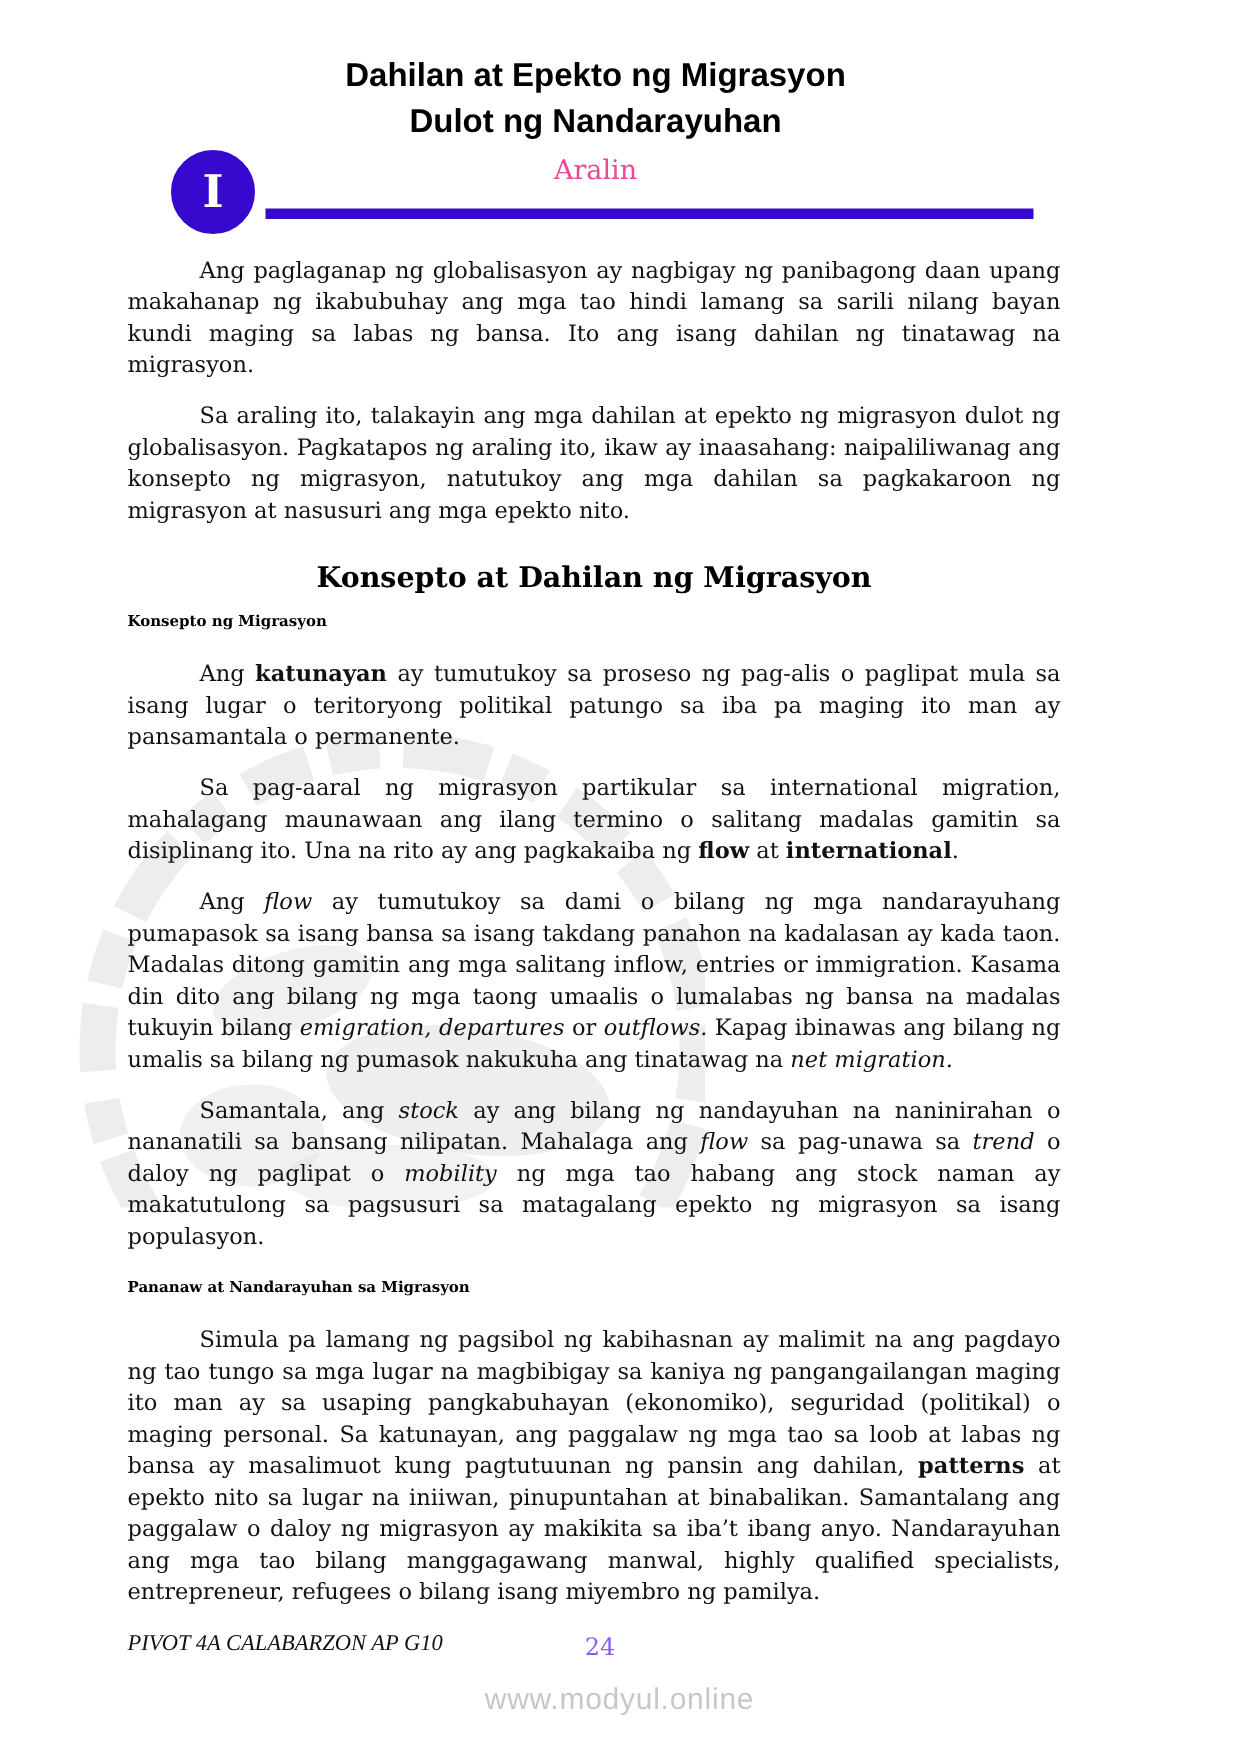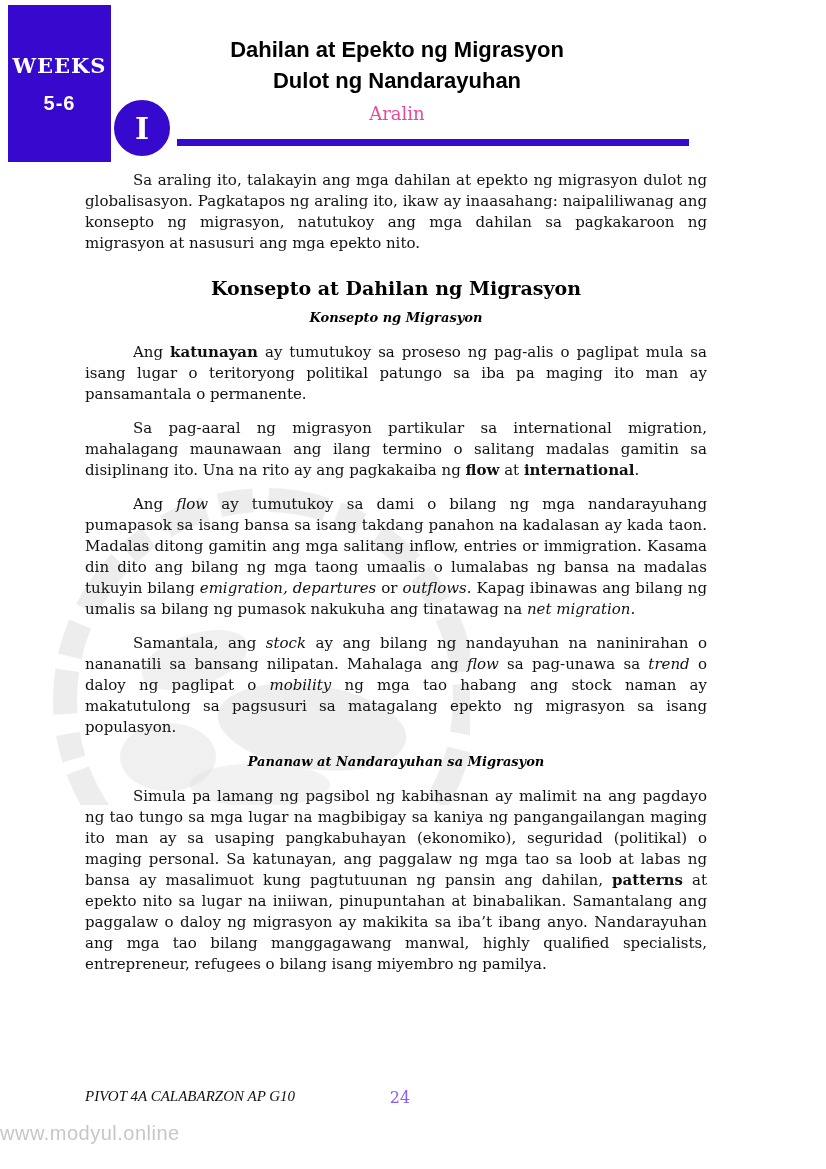--- a/index.html
+++ b/index.html
@@ -76,44 +76,43 @@
   .section-heading{
     margin:21px 0 6px 0;
     text-align:center;
     font-family:"DejaVu Serif",serif;
     font-weight:bold;font-size:19px;line-height:26px;color:#000;
     text-indent:0;
   }
   .sub-heading{
     margin:0 0 13px 0;
     font-family:"DejaVu Serif",serif;
-    font-weight:bold;font-size:13px;line-height:22px;color:#000;
-    text-align:center;
-    font-style:italic;
+    font-weight:bold;font-size:10px;line-height:22px;color:#000;
+    text-align:left;
   }
   .content .b{font-weight:bold;}
   .content .i{font-style:italic;}
   
   .footer{
     position:absolute;left:0;top:1088px;width:100%;height:24px;
     z-index:2;font-size:15px;
   }
   .doc-label{
     position:absolute;left:85px;top:0;
     font-style:italic;
     font-family:"Liberation Serif",serif;
     font-size:15px;color:#111;
   }
   .page-num{
     position:absolute;left:400px;top:0;transform:translateX(-50%);
     font-size:16px;color:#8b5cf6;
   }
   .site-watermark{
     position:absolute;left:0;top:1122px;width:100%;
-    text-align:left;
+    text-align:center;
     font-family:"Liberation Sans",sans-serif;
     font-size:20px;color:var(--wm,#c7c7c7);
     z-index:2;letter-spacing:0.5px;
   }
 </style>
 </head>
 <body>
 
 <div class="page">
 
@@ -124,39 +123,36 @@
       </g>
       <g fill="#c9c9c9">
         <ellipse cx="145" cy="295" rx="55" ry="26" transform="rotate(-18 145 295)" opacity="0.5"></ellipse>
         <ellipse cx="262" cy="362" rx="95" ry="42" transform="rotate(8 262 362)" opacity="0.55"></ellipse>
         <ellipse cx="118" cy="392" rx="48" ry="34" opacity="0.5"></ellipse>
         <ellipse cx="210" cy="420" rx="70" ry="22" opacity="0.45"></ellipse>
       </g>
     </svg>
   </div>
 
-  <div class="weeks-box">
-    <div class="weeks-line1">WEEKS</div>
-    <div class="weeks-line2">5-6</div>
-  </div>
 
   <div class="lesson-circle">I</div>
 
   <div class="title-block">
     <h1 class="page-title">
       <span>Dahilan at Epekto ng Migrasyon</span><br>
       <span>Dulot ng Nandarayuhan</span>
     </h1>
     <div class="subtitle">Aralin</div>
   </div>
 
   <div class="accent-rule"></div>
 
   <main class="content">
     <div>
+        <p><span>Ang paglaganap ng globalisasyon ay nagbigay ng panibagong daan upang makahanap ng ikabubuhay ang mga tao hindi lamang sa sarili nilang bayan kundi maging sa labas ng bansa. Ito ang isang dahilan ng tinatawag na migrasyon.</span></p>
         <p><span>Sa araling ito, talakayin ang mga dahilan at epekto ng migrasyon dulot ng globalisasyon. Pagkatapos ng araling ito, ikaw ay inaasahang: naipaliliwanag ang konsepto ng migrasyon,  natutukoy ang mga dahilan sa pagkakaroon ng migrasyon at nasusuri ang mga epekto nito.</span></p>
       </div>
 
     <h2 class="section-heading">Konsepto at Dahilan ng Migrasyon</h2>
     <h3 class="sub-heading">Konsepto ng Migrasyon</h3>
 
     <div>
         <p><span>Ang </span><span class="b">katunayan</span><span> ay tumutukoy sa proseso ng pag-alis o paglipat mula sa isang lugar o teritoryong politikal patungo sa iba pa maging ito man ay pansamantala o permanente.</span></p>
         <p><span>Sa pag-aaral ng migrasyon partikular sa international migration, mahalagang maunawaan ang ilang termino o salitang madalas gamitin sa disiplinang ito. Una na rito ay ang pagkakaiba ng </span><span class="b">flow</span><span> at </span><span class="b">international</span><span>.</span></p>
         <p><span>Ang </span><span class="i">flow</span><span> ay tumutukoy sa dami o bilang ng mga nandarayuhang pumapasok sa isang bansa sa isang takdang panahon na kadalasan ay kada taon. Madalas ditong gamitin ang mga salitang inflow, entries or immigration. Kasama din dito ang bilang ng mga taong umaalis o lumalabas ng bansa na madalas tukuyin bilang </span><span class="i">emigration, departures</span><span> or </span><span class="i">outflows.</span><span> Kapag ibinawas ang bilang ng umalis sa bilang ng pumasok nakukuha ang tinatawag na </span><span class="i">net migration.</span></p>

